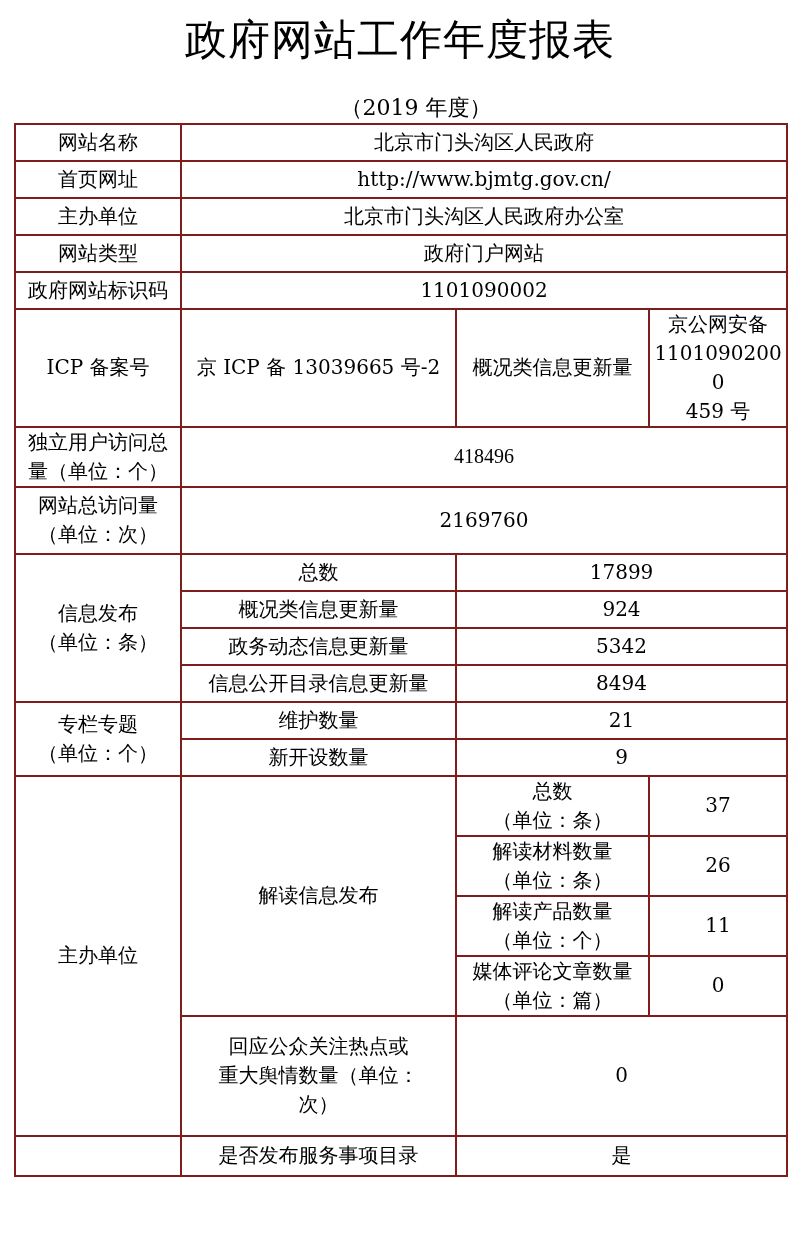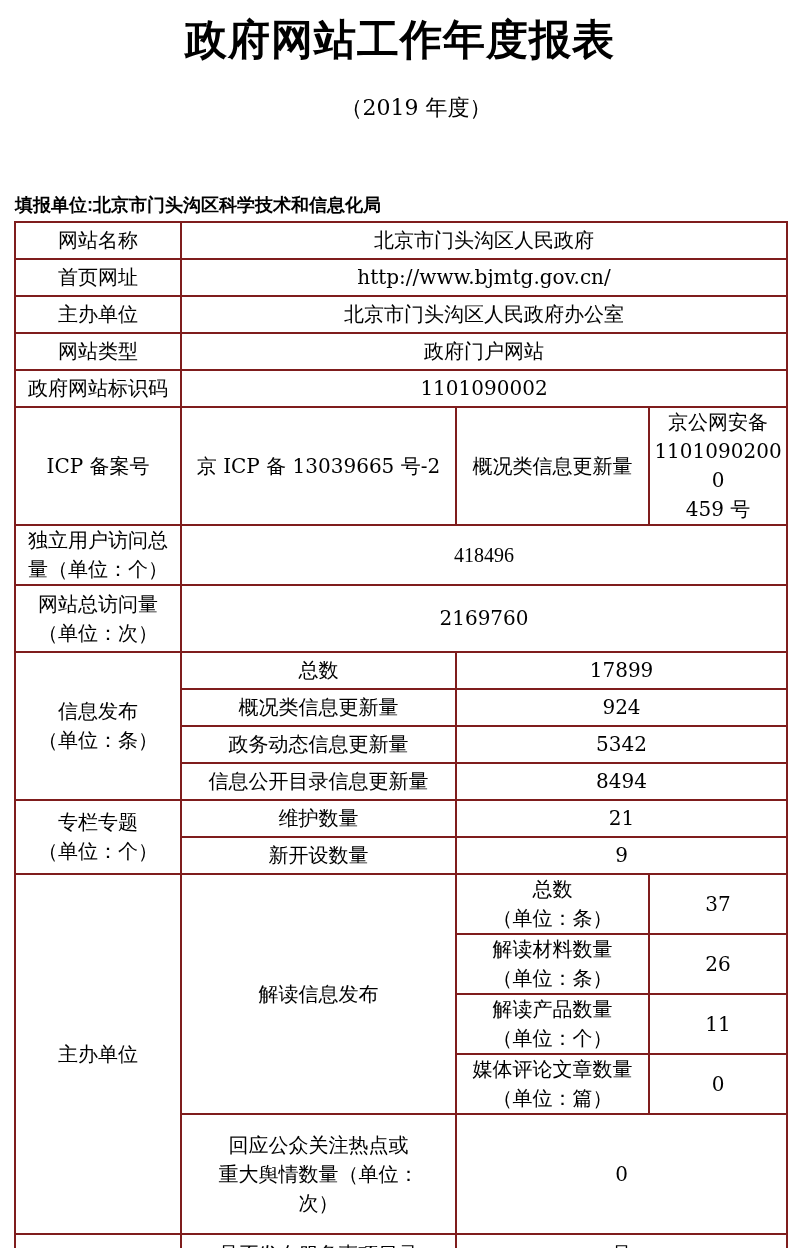--- a/index.html
+++ b/index.html
@@ -9,21 +9,21 @@
     height: 1248px;
     background: #ffffff;
     color: #000000;
     overflow: hidden;
     font-family: "DejaVu Serif", serif;
   }
   .doc-title {
     margin: 16px 0 0 0;
     text-align: center;
     font-family: "Liberation Sans", sans-serif;
-    font-weight: bold;
+    font-weight: normal;
     font-size: 42px;
     line-height: 1.15;
     letter-spacing: 1px;
   }
   .doc-subtitle {
     margin: 30px 0 0 0;
     text-align: center;
     font-family: "DejaVu Serif", serif;
     font-size: 22px;
     line-height: 1.3;
@@ -61,21 +61,20 @@
   tr.h92 { height: 120px; }
   tr.h94 { height: 94px; }
 </style>
 </head>
 <body>
 
 <div class="page">
 
   <h1 class="doc-title">政府网站工作年度报表</h1>
   <div class="doc-subtitle">（2019 年度）</div>
-  <div class="reporting-unit">填报单位:北京市门头沟区科学技术和信息化局</div>
 
   <table class="report">
     <colgroup>
       <col style="width:166px">
       <col style="width:275px">
       <col style="width:193px">
       <col style="width:138px">
     </colgroup>
     <tbody>
       <tr class="h37">

